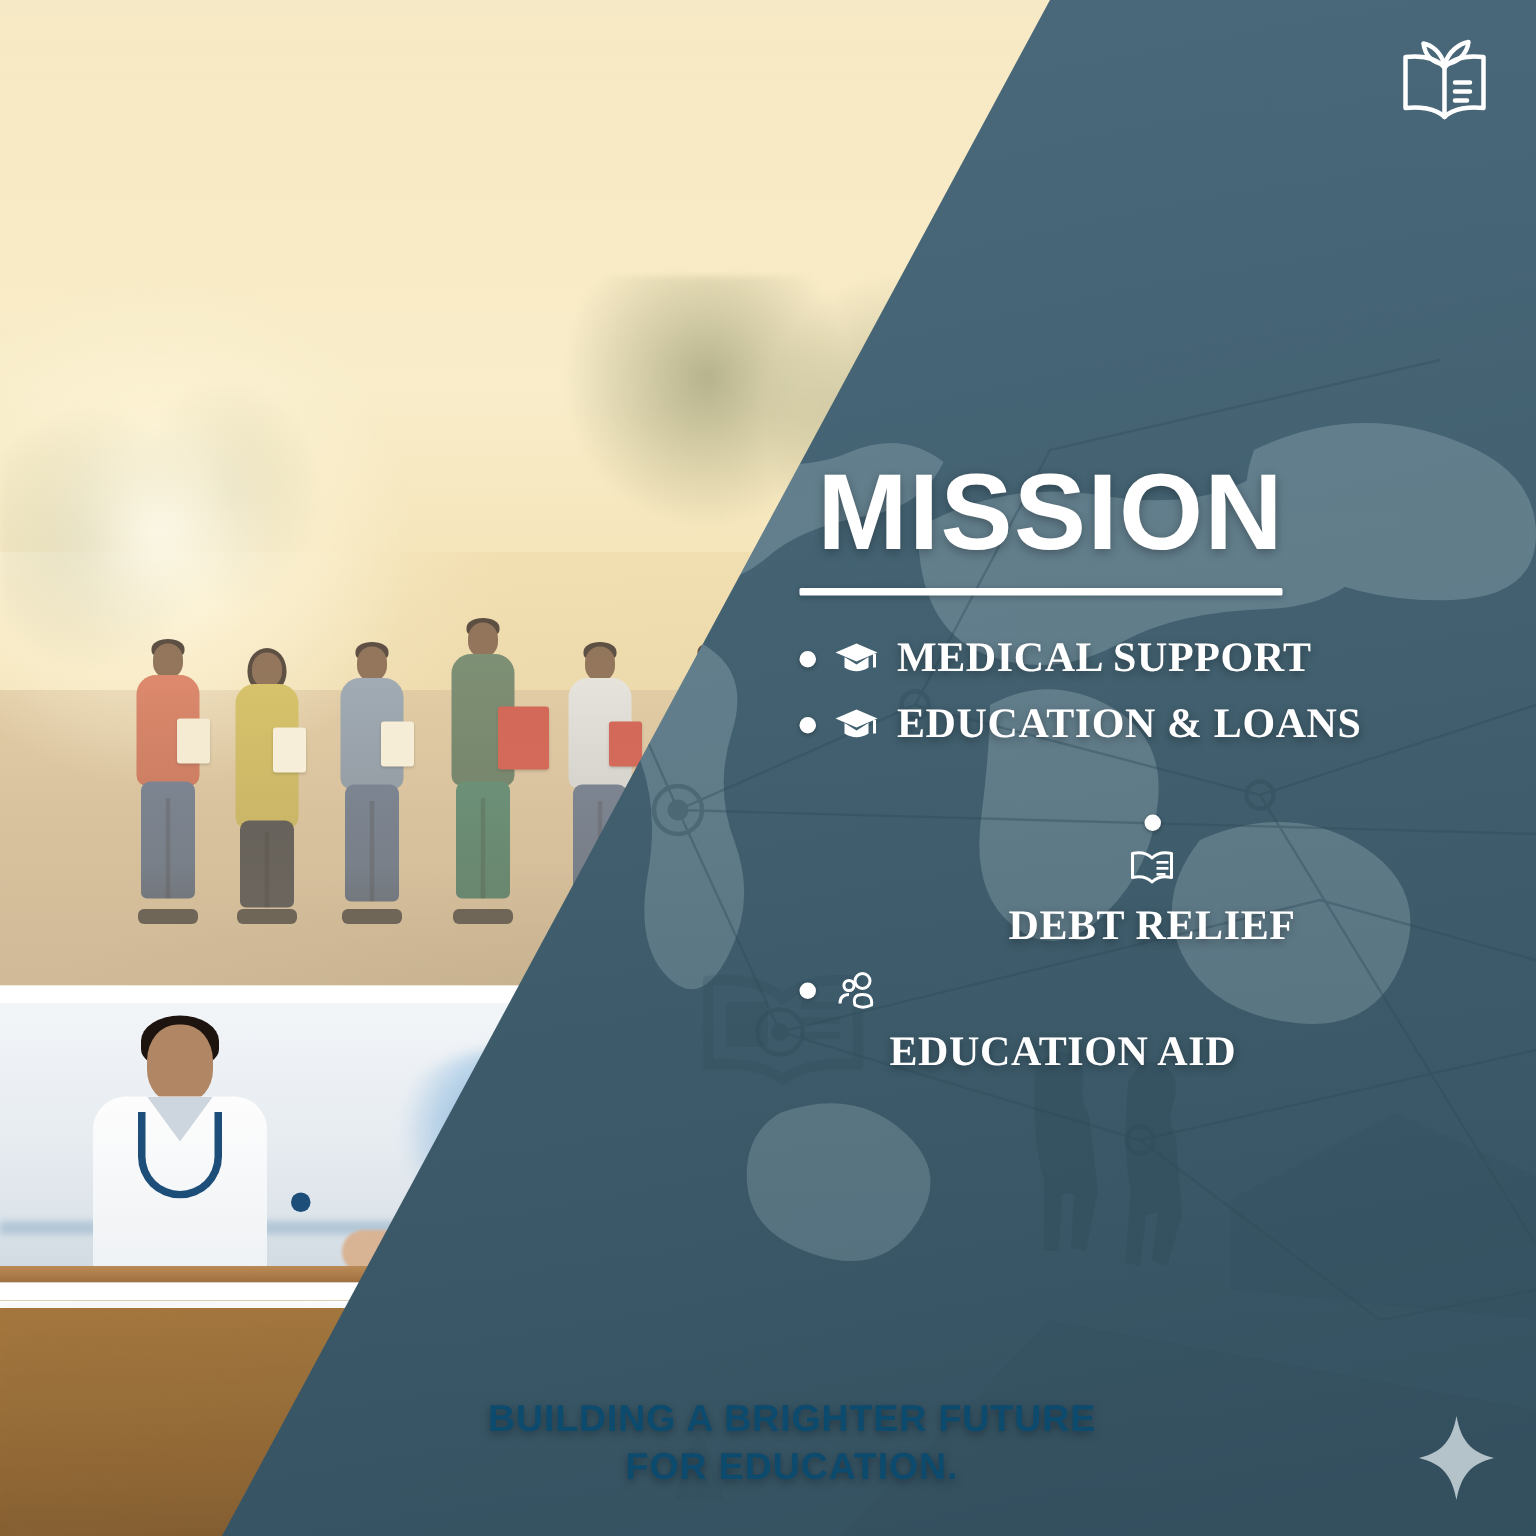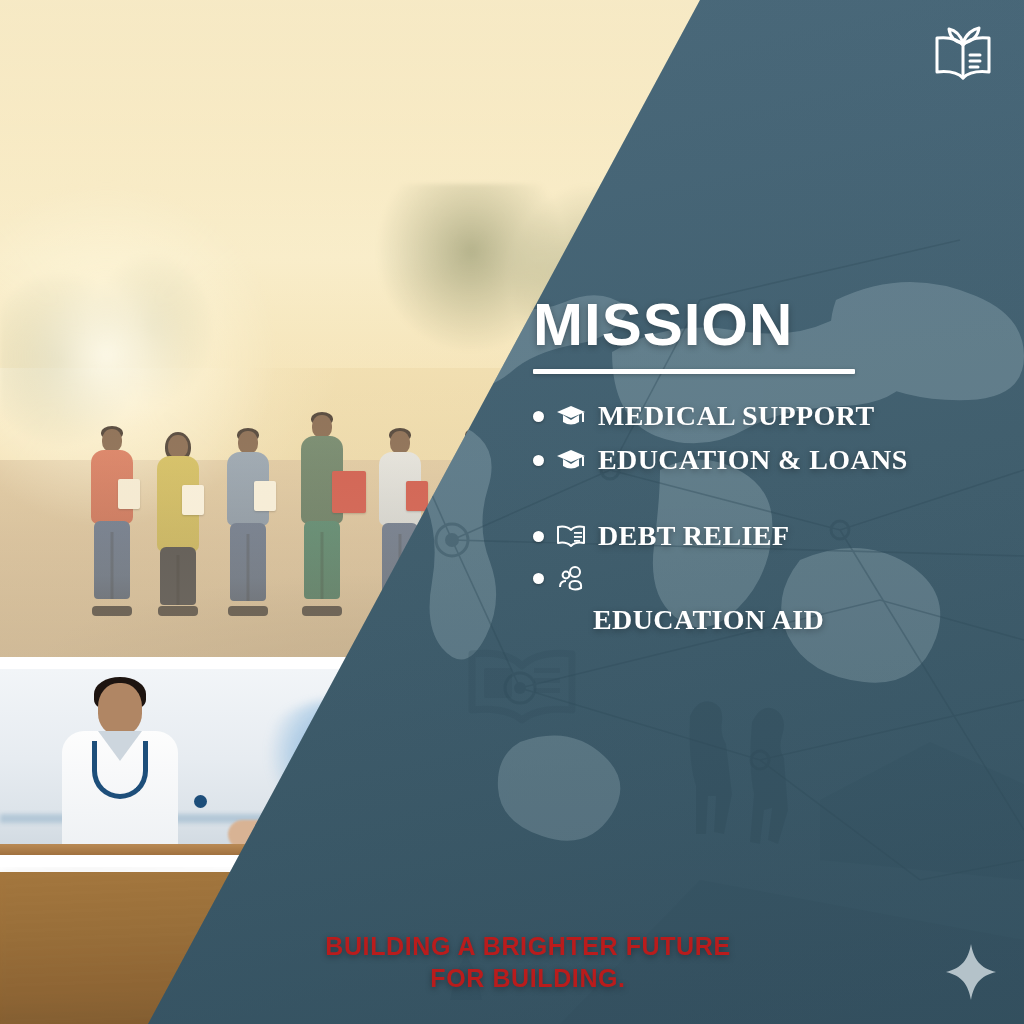--- a/index.html
+++ b/index.html
@@ -200,48 +200,48 @@
 
   
   .content{position:absolute;left:0;top:0;width:1024px;height:1024px;}
 
   .logo-mark{
     position:absolute;right:28px;top:22px;width:66px;height:62px;
   }
 
   .mission-block{position:absolute;left:533px;top:296px;width:470px;}
   .mission-title{
-    font-size:60px;line-height:.95;font-weight:bold;color:#ffffff;
-    letter-spacing:1px;margin:0;
+    font-size:72px;line-height:.95;font-weight:bold;color:#ffffff;
+    letter-spacing:1px;margin:12px;
     text-shadow:0 2px 7px rgba(0,0,0,.30);
   }
   .title-rule{
     margin-top:16px;width:322px;height:5px;background:#ffffff;border-radius:1px;
     box-shadow:0 1px 4px rgba(0,0,0,.25);
   }
 
   .mission-list{list-style:none;margin:26px 0 0 0;padding:0;font-family:Liberation Serif, serif;}
   .mission-list li{
     display:flex;align-items:center;gap:10px;
     color:#ffffff;font-size:28px;font-weight:bold;letter-spacing:.4px;
     text-shadow:0 2px 6px rgba(0,0,0,.35);
     margin-bottom:12px;white-space:nowrap;
   }
-  .mission-list li.spaced{margin-top:44px;}
+  .mission-list li.spaced{margin-top:44px;flex-direction:column;}
   .mission-list li.noindent{padding-left:60px;margin-top:8px;}
   .dot{
     flex:0 0 auto;width:11px;height:11px;border-radius:50%;background:#ffffff;
     box-shadow:0 1px 3px rgba(0,0,0,.3);
   }
   .li-icon{flex:0 0 auto;width:34px;height:28px;display:flex;align-items:center;justify-content:center;}
   .li-text{display:block;}
 
   .tagline{
     position:absolute;left:148px;top:930px;width:760px;
-    text-align:center;color:#b91c1c;
+    text-align:center;color:#0c4a6e;
     font-size:25px;font-weight:bold;line-height:1.28;letter-spacing:.6px;
     text-shadow:0 2px 6px rgba(0,0,0,.35);
   }
 
   .sparkle{position:absolute;right:26px;bottom:22px;width:54px;height:60px;}
 </style>
 </head>
 <body>
 
 <div id="poster">
@@ -491,21 +491,21 @@
 
         <li class="noindent">
           <span class="li-text">EDUCATION AID</span>
         </li>
 
       </ul>
     </div>
 
     <div class="tagline">
       <div>BUILDING A BRIGHTER FUTURE</div>
-      <div>FOR BUILDING.</div>
+      <div>FOR EDUCATION.</div>
     </div>
 
     <svg class="sparkle" viewBox="0 0 54 60">
       <path d="M27 2 C30 18 36 26 52 30 C36 34 30 42 27 58 C24 42 18 34 2 30 C18 26 24 18 27 2 Z" fill="#b4c2c9"></path>
     </svg>
 
   </div>
 </div>
 
 </body></html>

